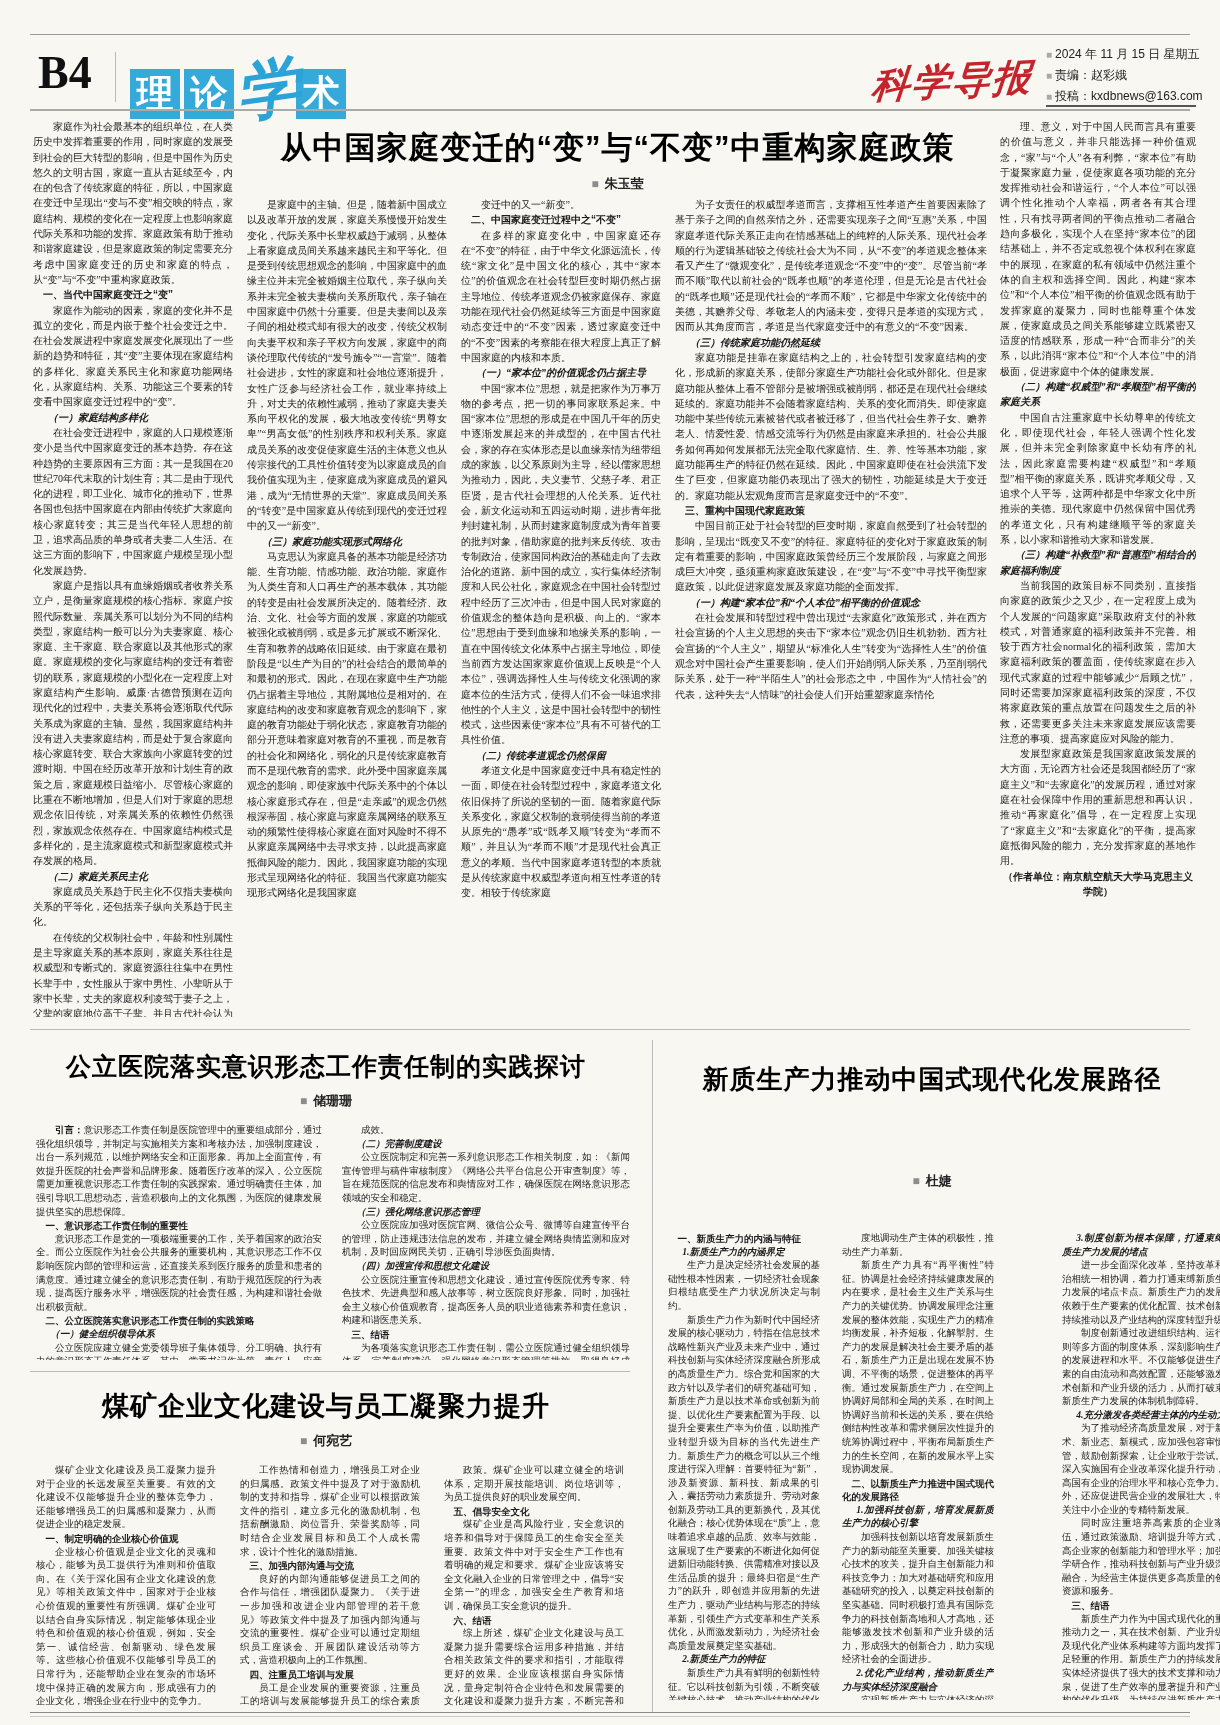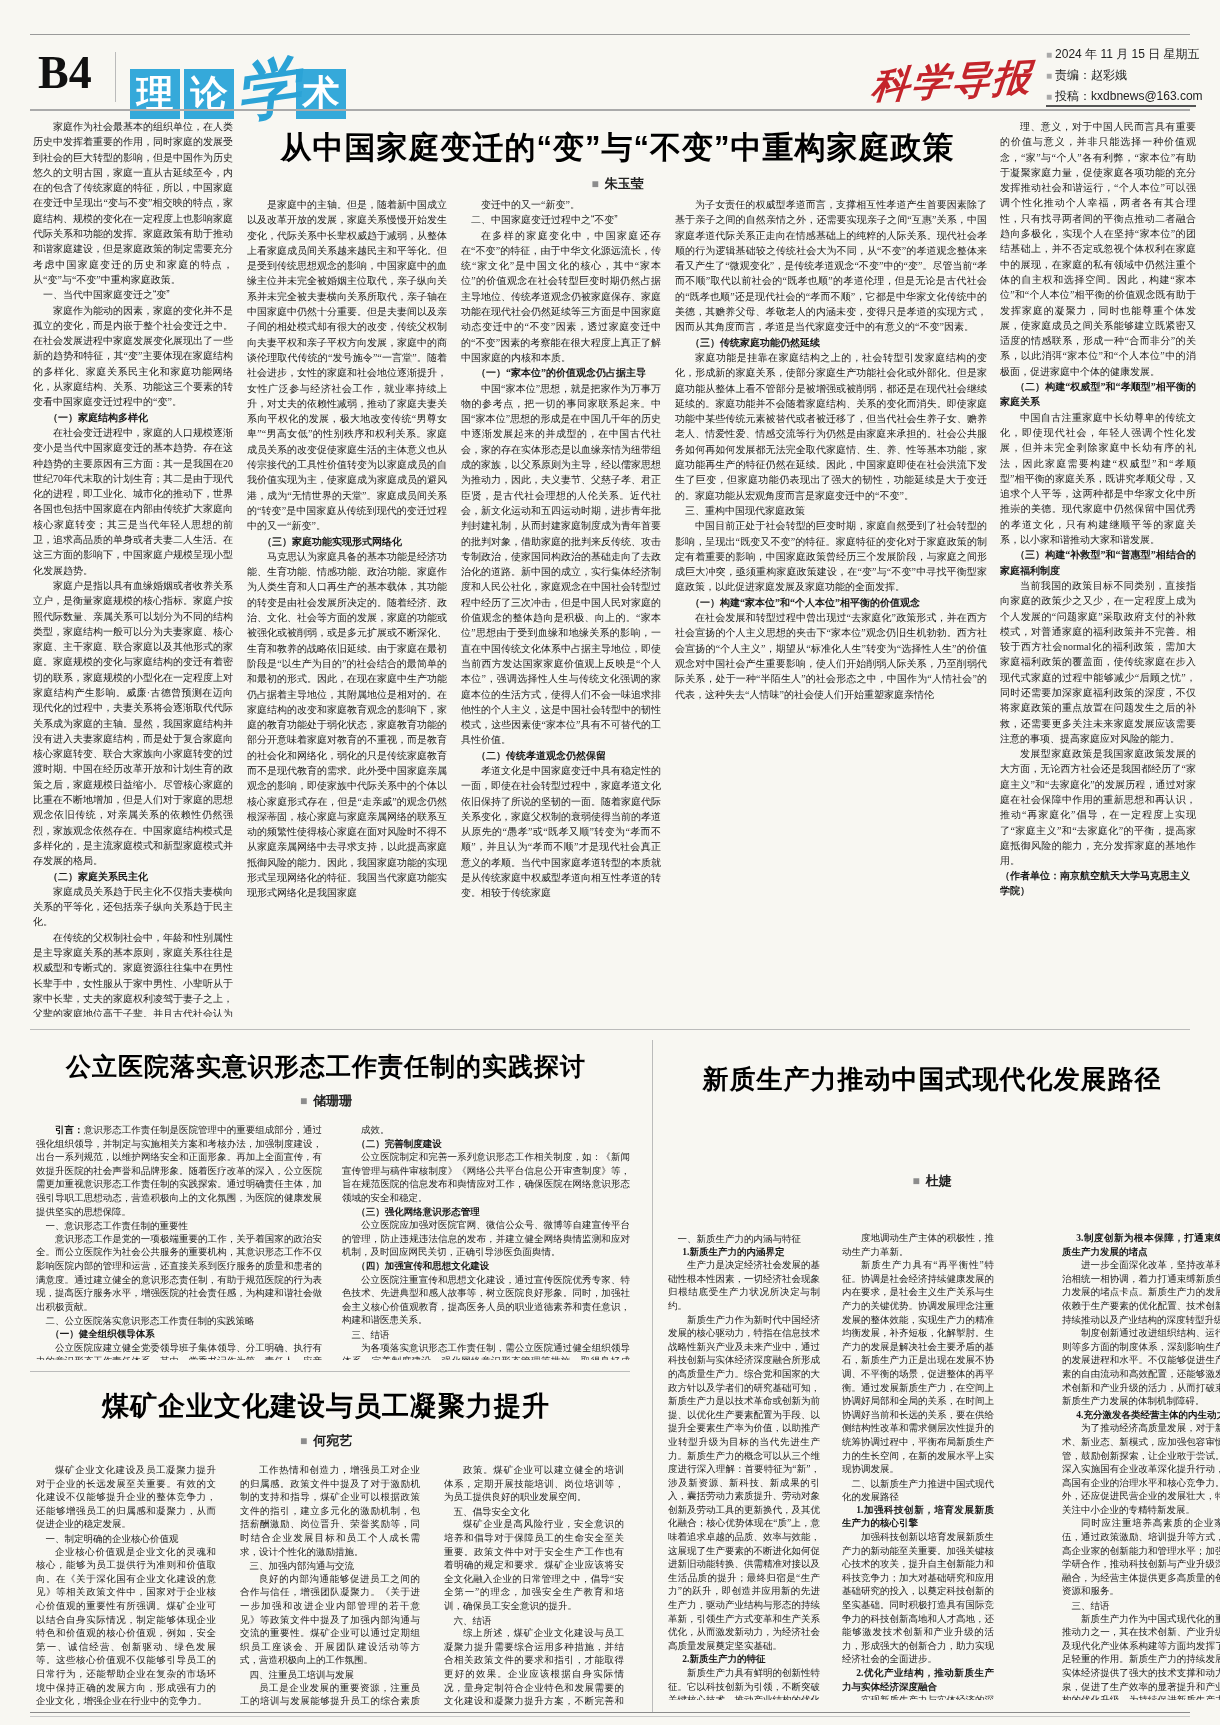--- a/index.html
+++ b/index.html
@@ -36,23 +36,23 @@
     text-align:center;font-weight:700;color:#000;
     font-family:"Liberation Sans","DejaVu Sans",sans-serif;letter-spacing:1px;white-space:nowrap;
   }
   .byline{text-align:center;font-size:13px;font-weight:700;color:#222;
     font-family:"Liberation Sans","DejaVu Sans",sans-serif;}
   .byline .sq2{color:#8c8c8c;margin-right:6px;font-size:12px;}
   .col{position:absolute;text-align:justify;overflow:hidden;}
   .col p{margin:0;}
   .b-p,.b-pl{text-indent:2em;}
   .b-pl b{font-weight:700;}
-  .b-h{text-indent:1em;font-weight:400;font-family:"Liberation Sans","DejaVu Sans",sans-serif;}
-  .b-k{text-indent:1.5em;font-weight:700;}
-  .b-sig{text-indent:0;text-align:left;font-weight:700;font-family:Liberation Mono, monospace;}
+  .b-h{text-indent:1em;font-weight:700;font-family:"Liberation Sans","DejaVu Sans",sans-serif;}
+  .b-k{text-indent:1.5em;font-weight:700;font-style:italic;}
+  .b-sig{text-indent:0;text-align:center;font-weight:700;font-family:Liberation Serif, serif;}
   .a1 .col{font-size:10px;line-height:15.3px;}
   .a2 .col,.a3 .col,.a4 .col{font-size:9.5px;line-height:13.6px;}
 </style>
 </head>
 <body>
 
 <div class="rule" style="left:30px;top:34px;width:1160px;height:1px;"></div>
 
 <div class="abs" id="edition" style="left:38px;top:46px;">B4</div>
 <div class="rule" style="left:115px;top:52px;width:1px;height:50px;background:#bbb;"></div>

